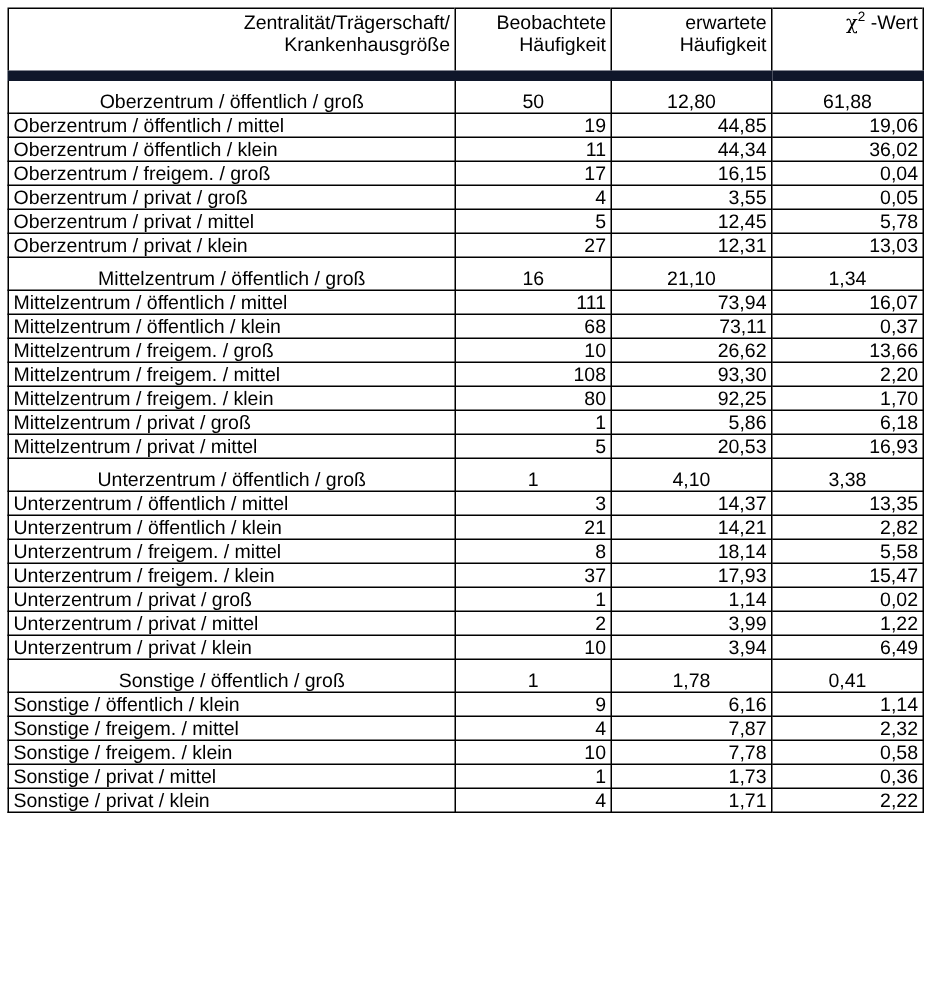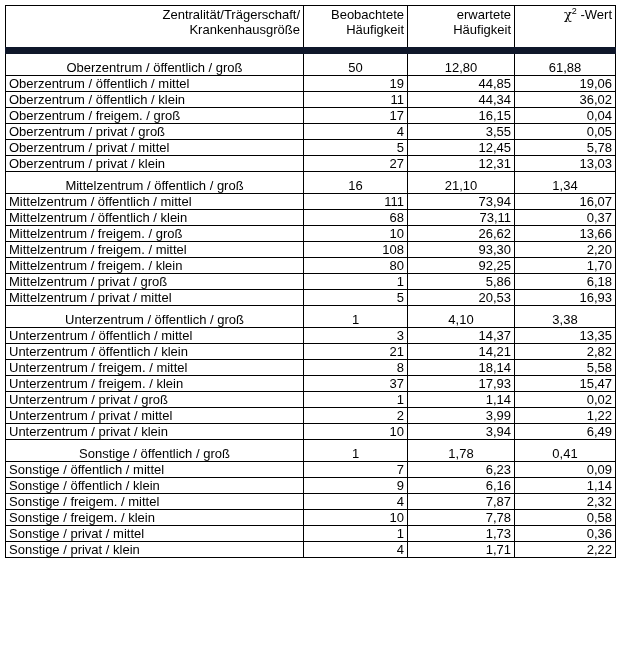--- a/index.html
+++ b/index.html
@@ -175,26 +175,20 @@
         <td class="num">3,94</td>
         <td class="num">6,49</td>
       </tr>
       <tr class="first">
         <td>Sonstige / öffentlich / groß</td>
         <td class="num">1</td>
         <td class="num">1,78</td>
         <td class="num">0,41</td>
       </tr>
       <tr>
-        <td>Sonstige / öffentlich / mittel</td>
-        <td class="num">7</td>
-        <td class="num">6,23</td>
-        <td class="num">0,09</td>
-      </tr>
-      <tr>
         <td>Sonstige / öffentlich / klein</td>
         <td class="num">9</td>
         <td class="num">6,16</td>
         <td class="num">1,14</td>
       </tr>
       <tr>
         <td>Sonstige / freigem. / mittel</td>
         <td class="num">4</td>
         <td class="num">7,87</td>
         <td class="num">2,32</td>

